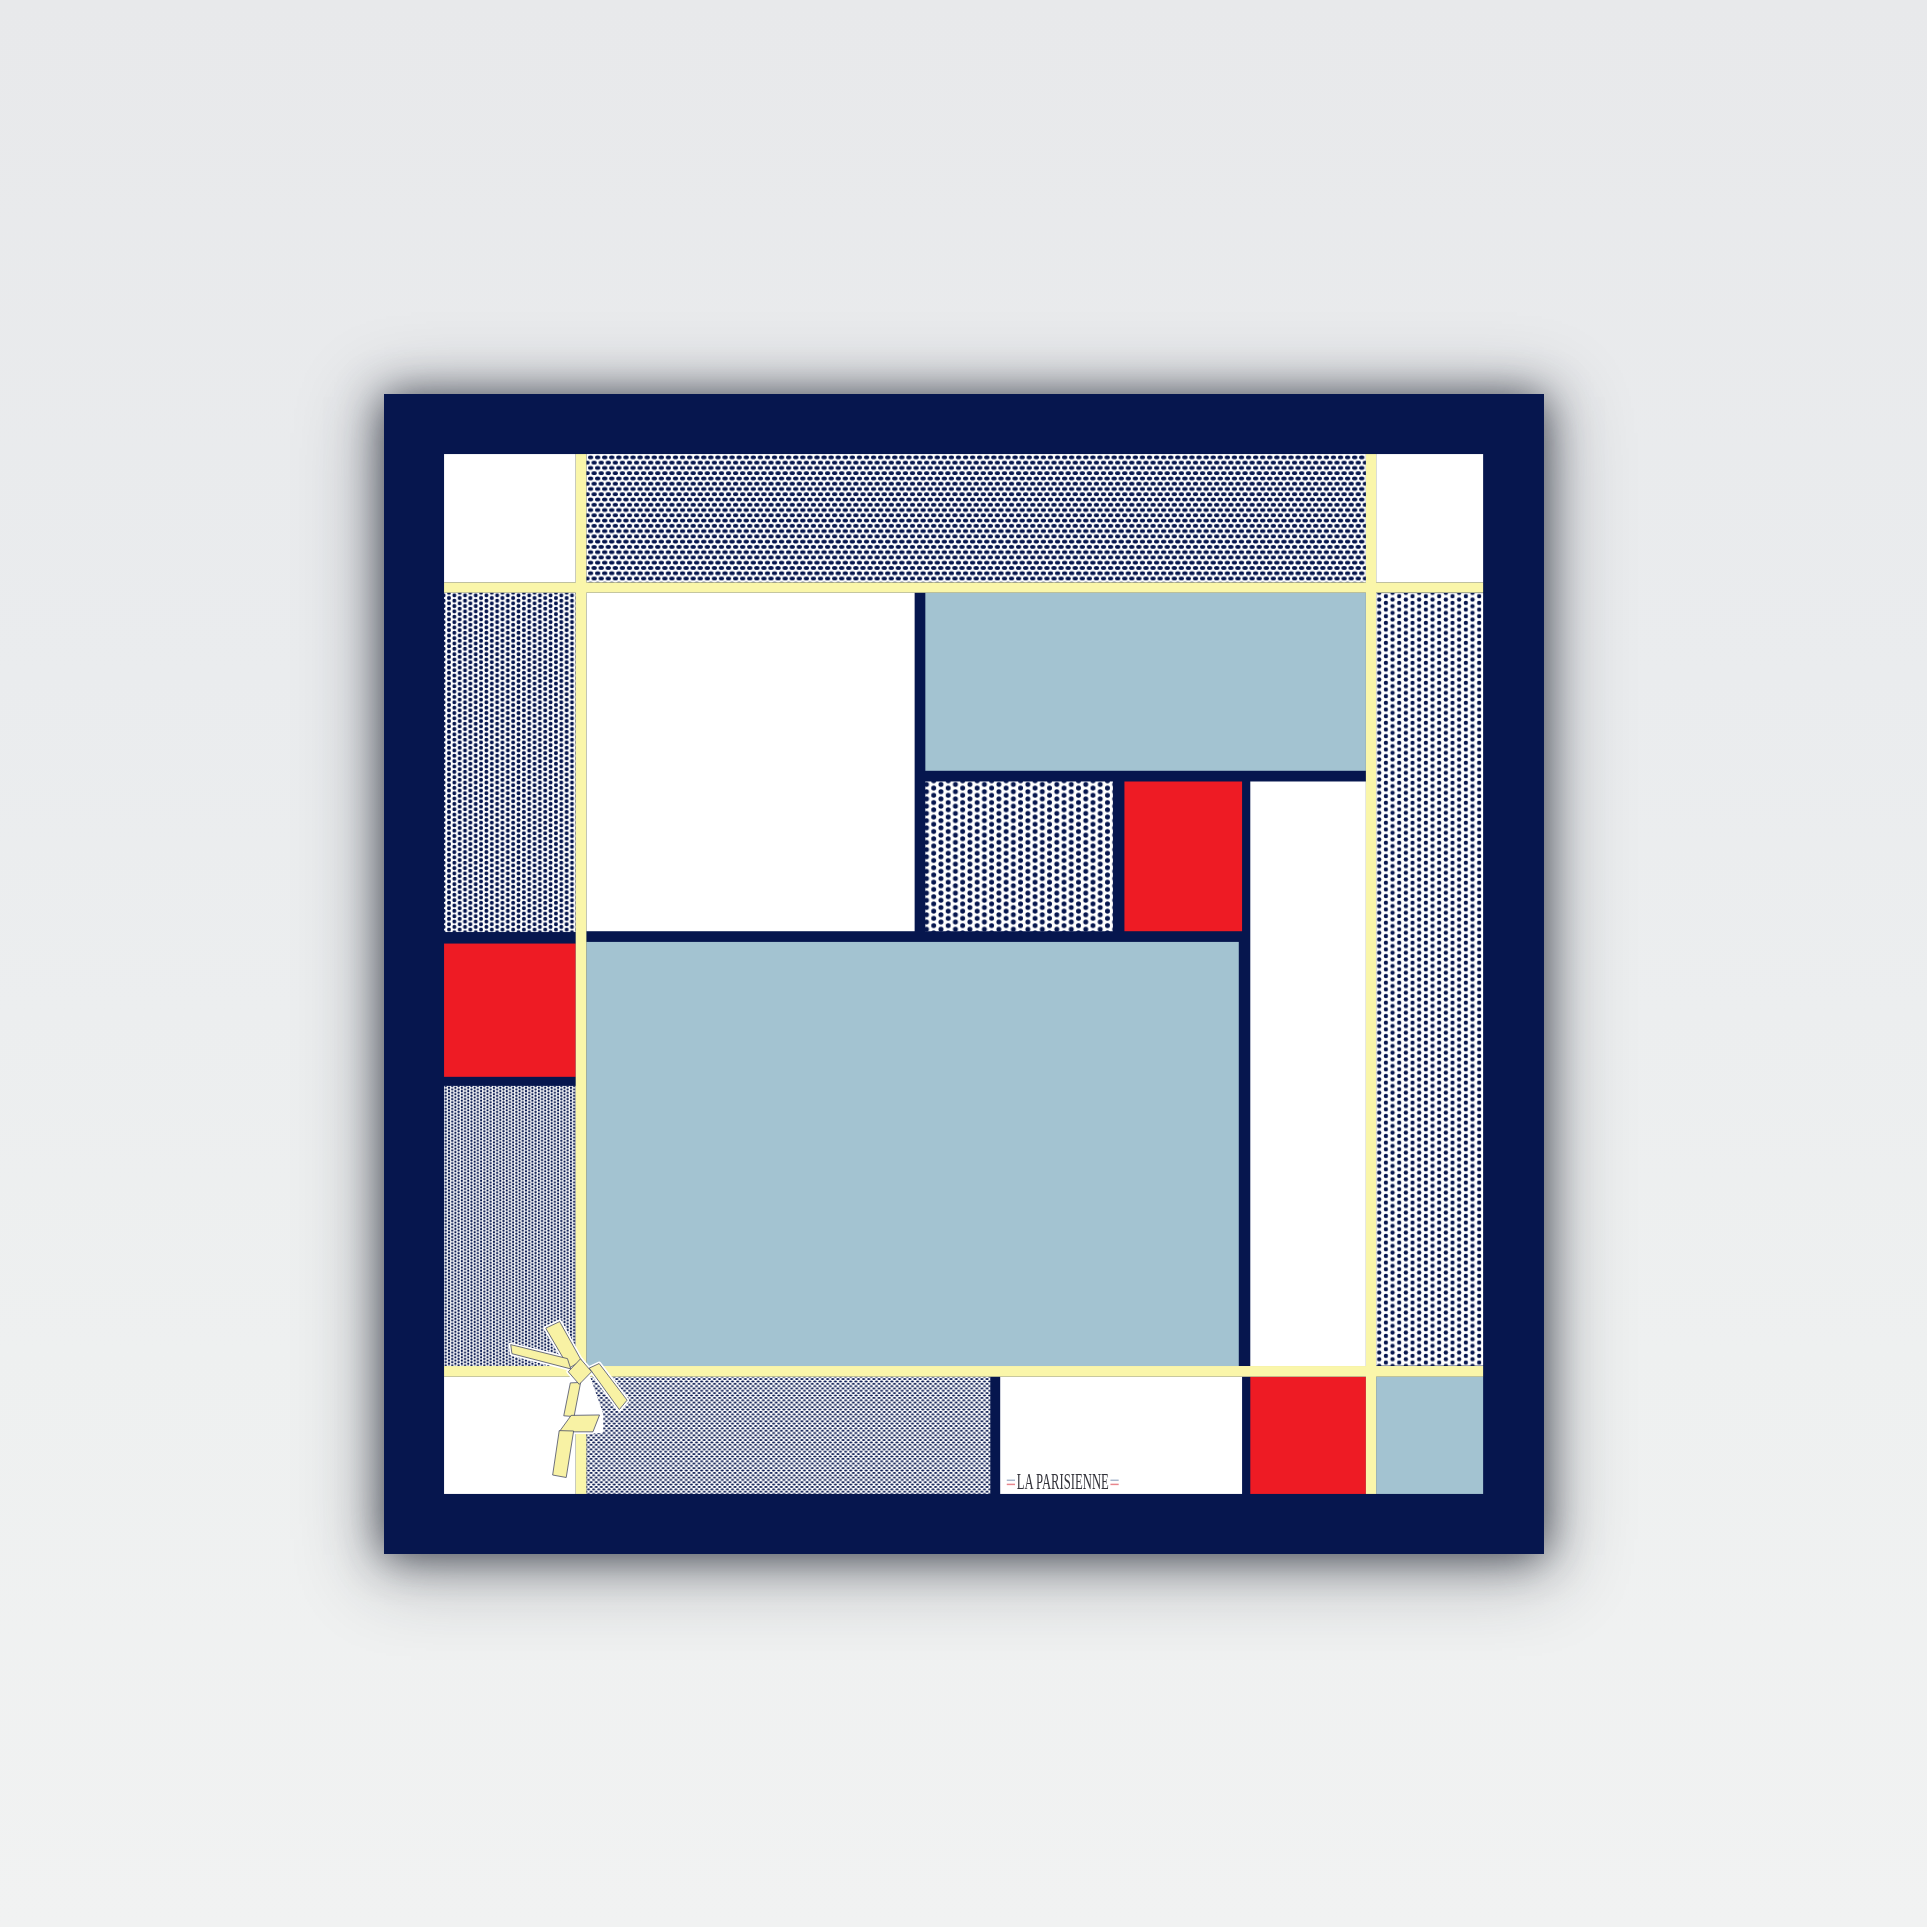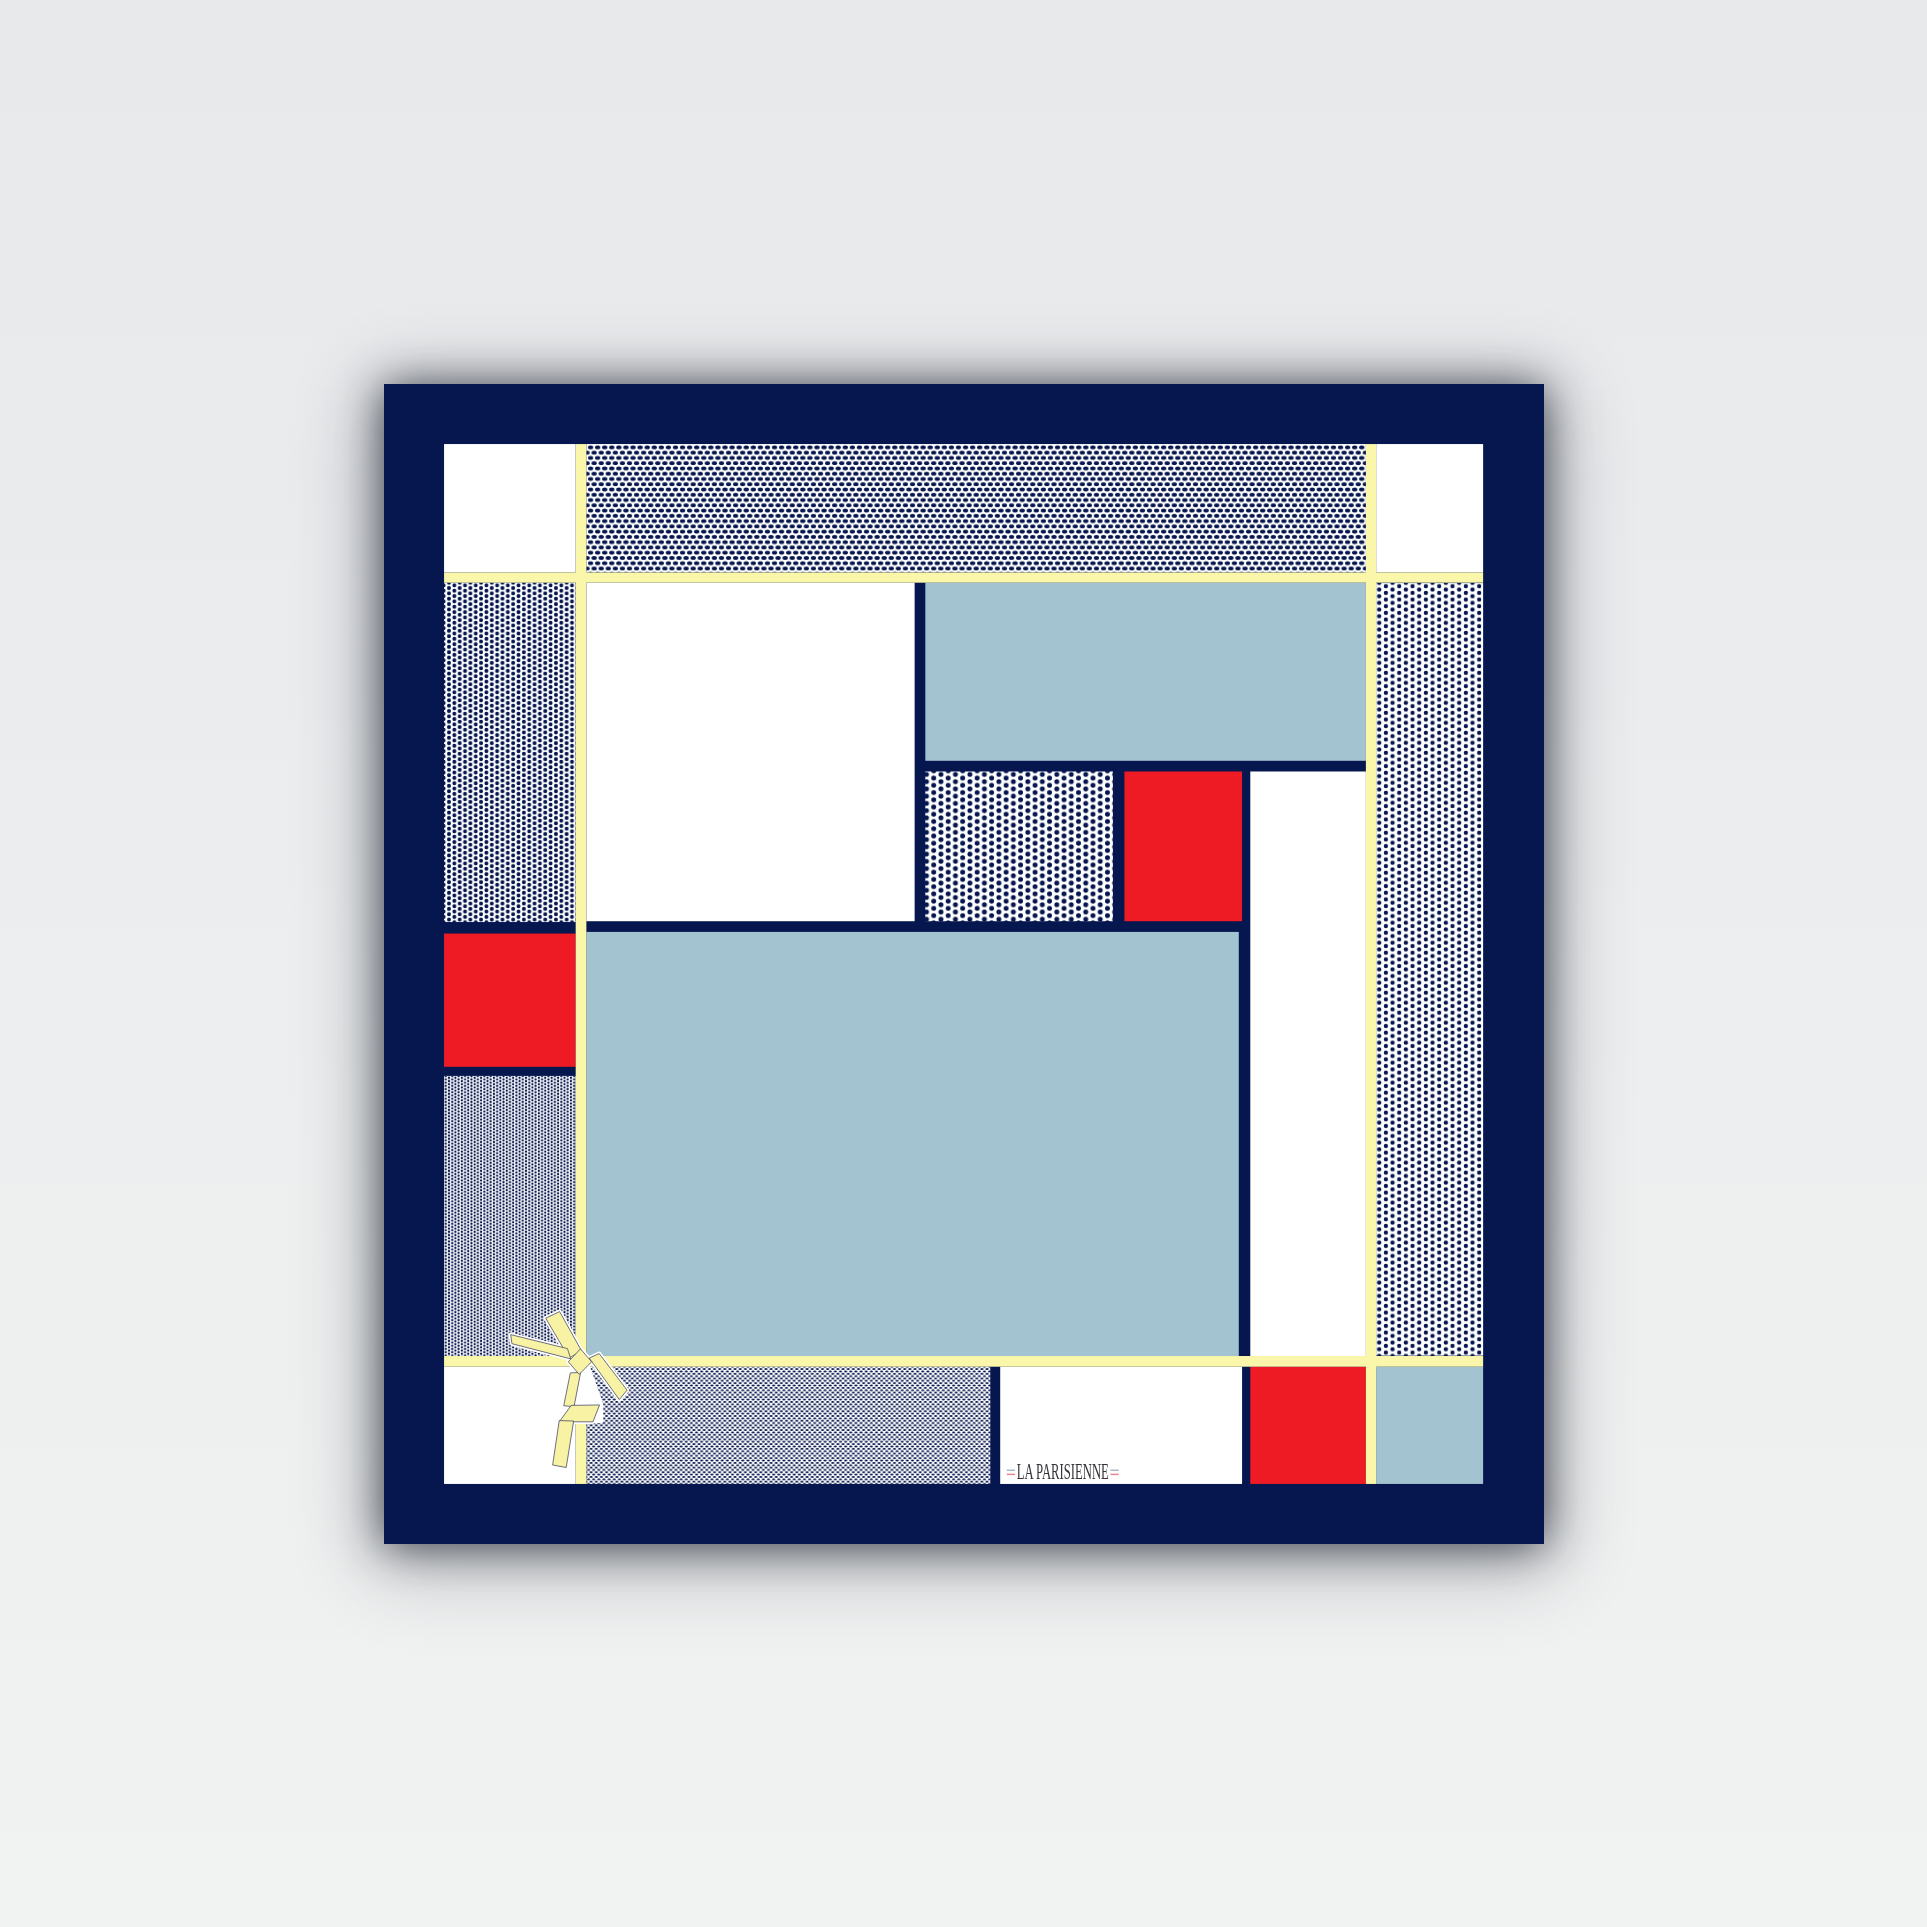--- a/index.html
+++ b/index.html
@@ -2,21 +2,21 @@
 <html style="font-size:13px"><head>
 <meta charset="utf-8">
 <style>
   html,body{margin:0;padding:0;}
   body{
     width:1928px;height:1928px;overflow:hidden;
     background:linear-gradient(to bottom,#e8e9eb 0%,#eaecee 35%,#eef0f0 70%,#f1f2f2 100%);
     font-family:"Liberation Sans",sans-serif;
   }
   #scarf{
-    position:absolute;left:384px;top:384px;width:1160px;height:1160px;
+    position:absolute;left:384px;top:394px;width:1160px;height:1160px;
     background:#a3a3a3;
     box-shadow:
       0 1.6px 41px rgba(30,34,48,.78),
       0 11.5px 74px 10px rgba(30,34,48,.30);
   }
   svg{position:absolute;left:0;top:0;}
 </style>
 </head>
 <body>
 

